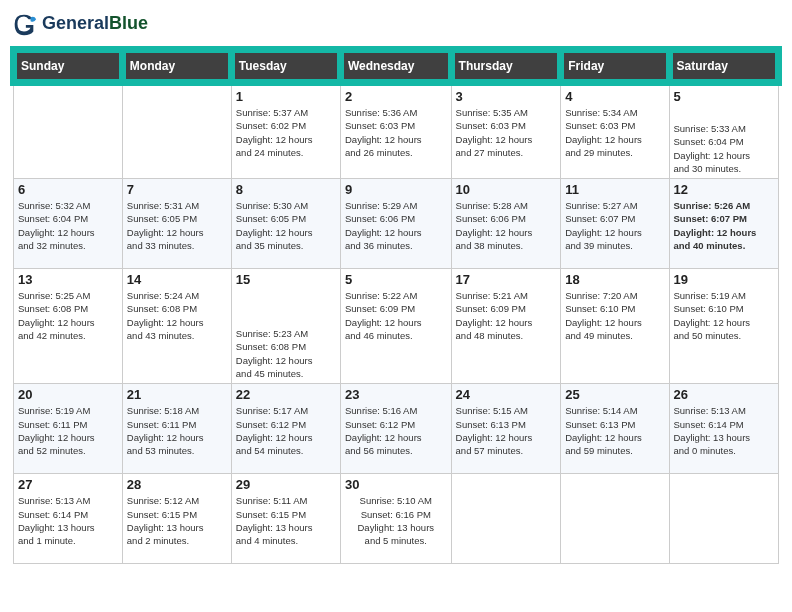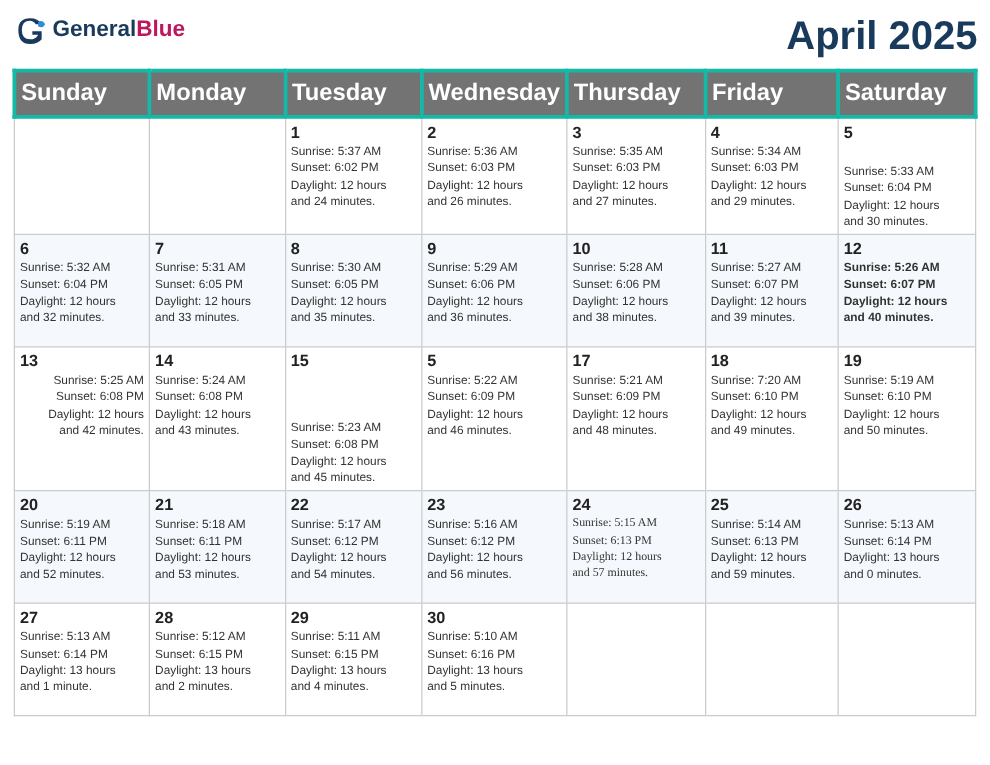--- a/index.html
+++ b/index.html
@@ -21,21 +21,21 @@
       align-items: center;
       gap: 4px;
     }
     .logo-text {
       font-size: 18px;
       font-weight: bold;
       color: #1a3a5c;
       line-height: 1.1;
     }
     .logo-text span {
-      color: #be185d;
+      color: #14532d;
     }
     .logo-icon {
       width: 28px;
       height: 28px;
     }
     .title-block {
       text-align: right;
     }
     .calendar-title {
       font-size: 32px;
@@ -45,27 +45,27 @@
     .calendar-subtitle {
       font-size: 16px;
       color: #1a3a5c;
     }
     table {
       width: 100%;
       border-collapse: collapse;
       font-size: 11px;
     }
     thead tr th {
-      background-color: #737373;
+      background-color: #404040;
       color: white;
       padding: 6px 4px;
       text-align: left;
-      font-size: 19px;
+      font-size: 12px;
       font-weight: bold;
-      border: 3px solid #14b8a6;
+      border: 7px solid #14b8a6;
     }
     tbody tr td {
       border: 1px solid #ccc;
       vertical-align: top;
       padding: 3px 4px;
       width: 113px;
       min-height: 80px;
       height: 90px;
     }
     .day-number {
@@ -96,21 +96,20 @@
   <div class="logo">
     <svg class="logo-icon" viewBox="0 0 30 30" xmlns="http://www.w3.org/2000/svg">
       <path d="M5 15 Q5 5 15 5 Q22 5 25 10 L20 10 Q18 7 15 7 Q8 7 8 15 Q8 23 15 23 Q20 23 22 19 L17 19 L17 16 L25 16 L25 23 Q22 27 15 27 Q5 27 5 15 Z" fill="#1a3a5c"></path>
       <path d="M22 8 Q26 6 28 10 Q26 14 22 12 Z" fill="#2b8fd4"></path>
     </svg>
     <div>
       <div class="logo-text">General<span>Blue</span></div>
     </div>
   </div>
   <div class="title-block">
-    <div class="calendar-title">April 2025</div>
   </div>
 </div>
 
 <table>
   <thead>
     <tr>
     <th>Sunday</th>
         <th>Monday</th>
         <th>Tuesday</th>
         <th>Wednesday</th>
@@ -206,21 +205,21 @@
           <div class="day-number">12</div>
           <div class="day-info" style="white-space: pre-line; font-weight: bold;">Sunrise: 5:26 AM
 Sunset: 6:07 PM
 Daylight: 12 hours
 and 40 minutes.</div>
         </td>
       </tr>
       <tr>
         <td>
           <div class="day-number">13</div>
-          <div class="day-info" style="white-space: pre-line; text-align: right;">Sunrise: 5:25 AM
+          <div class="day-info" style="white-space: pre-line;">Sunrise: 5:25 AM
 Sunset: 6:08 PM
 Daylight: 12 hours
 and 42 minutes.</div>
         </td>
         <td>
           <div class="day-number">14</div>
           <div class="day-info" style="white-space: pre-line;">Sunrise: 5:24 AM
 Sunset: 6:08 PM
 Daylight: 12 hours
 and 43 minutes.</div>
@@ -285,21 +284,21 @@
         </td>
         <td>
           <div class="day-number">23</div>
           <div class="day-info" style="white-space: pre-line;">Sunrise: 5:16 AM
 Sunset: 6:12 PM
 Daylight: 12 hours
 and 56 minutes.</div>
         </td>
         <td>
           <div class="day-number">24</div>
-          <div class="day-info" style="white-space: pre-line; font-family: Liberation Serif, serif;">Sunrise: 5:15 AM
+          <div class="day-info" style="white-space: pre-line;">Sunrise: 5:15 AM
 Sunset: 6:13 PM
 Daylight: 12 hours
 and 57 minutes.</div>
         </td>
         <td>
           <div class="day-number">25</div>
           <div class="day-info" style="white-space: pre-line;">Sunrise: 5:14 AM
 Sunset: 6:13 PM
 Daylight: 12 hours
 and 59 minutes.</div>
@@ -329,21 +328,21 @@
         </td>
         <td>
           <div class="day-number">29</div>
           <div class="day-info" style="white-space: pre-line;">Sunrise: 5:11 AM
 Sunset: 6:15 PM
 Daylight: 13 hours
 and 4 minutes.</div>
         </td>
         <td>
           <div class="day-number">30</div>
-          <div class="day-info" style="white-space: pre-line;">Sunrise: 5:10 AM
+          <div class="day-info" style="white-space: pre-line; text-align: center;">Sunrise: 5:10 AM
 Sunset: 6:16 PM
 Daylight: 13 hours
 and 5 minutes.</div>
         </td>
         <td class="empty"></td>
         <td class="empty"></td>
         <td class="empty"></td>
       </tr>
     </tbody>
 </table>

